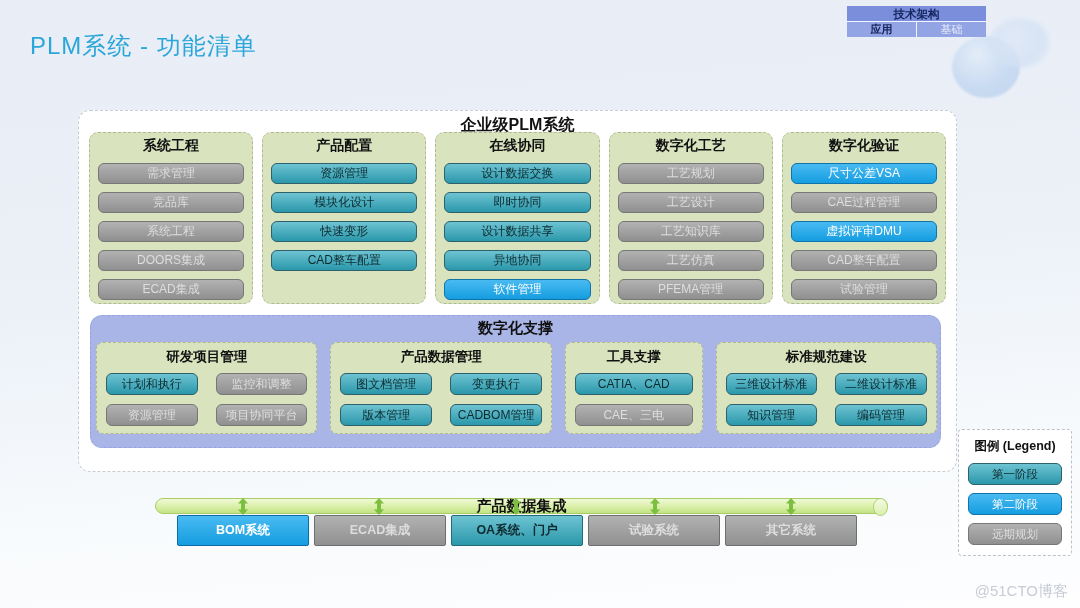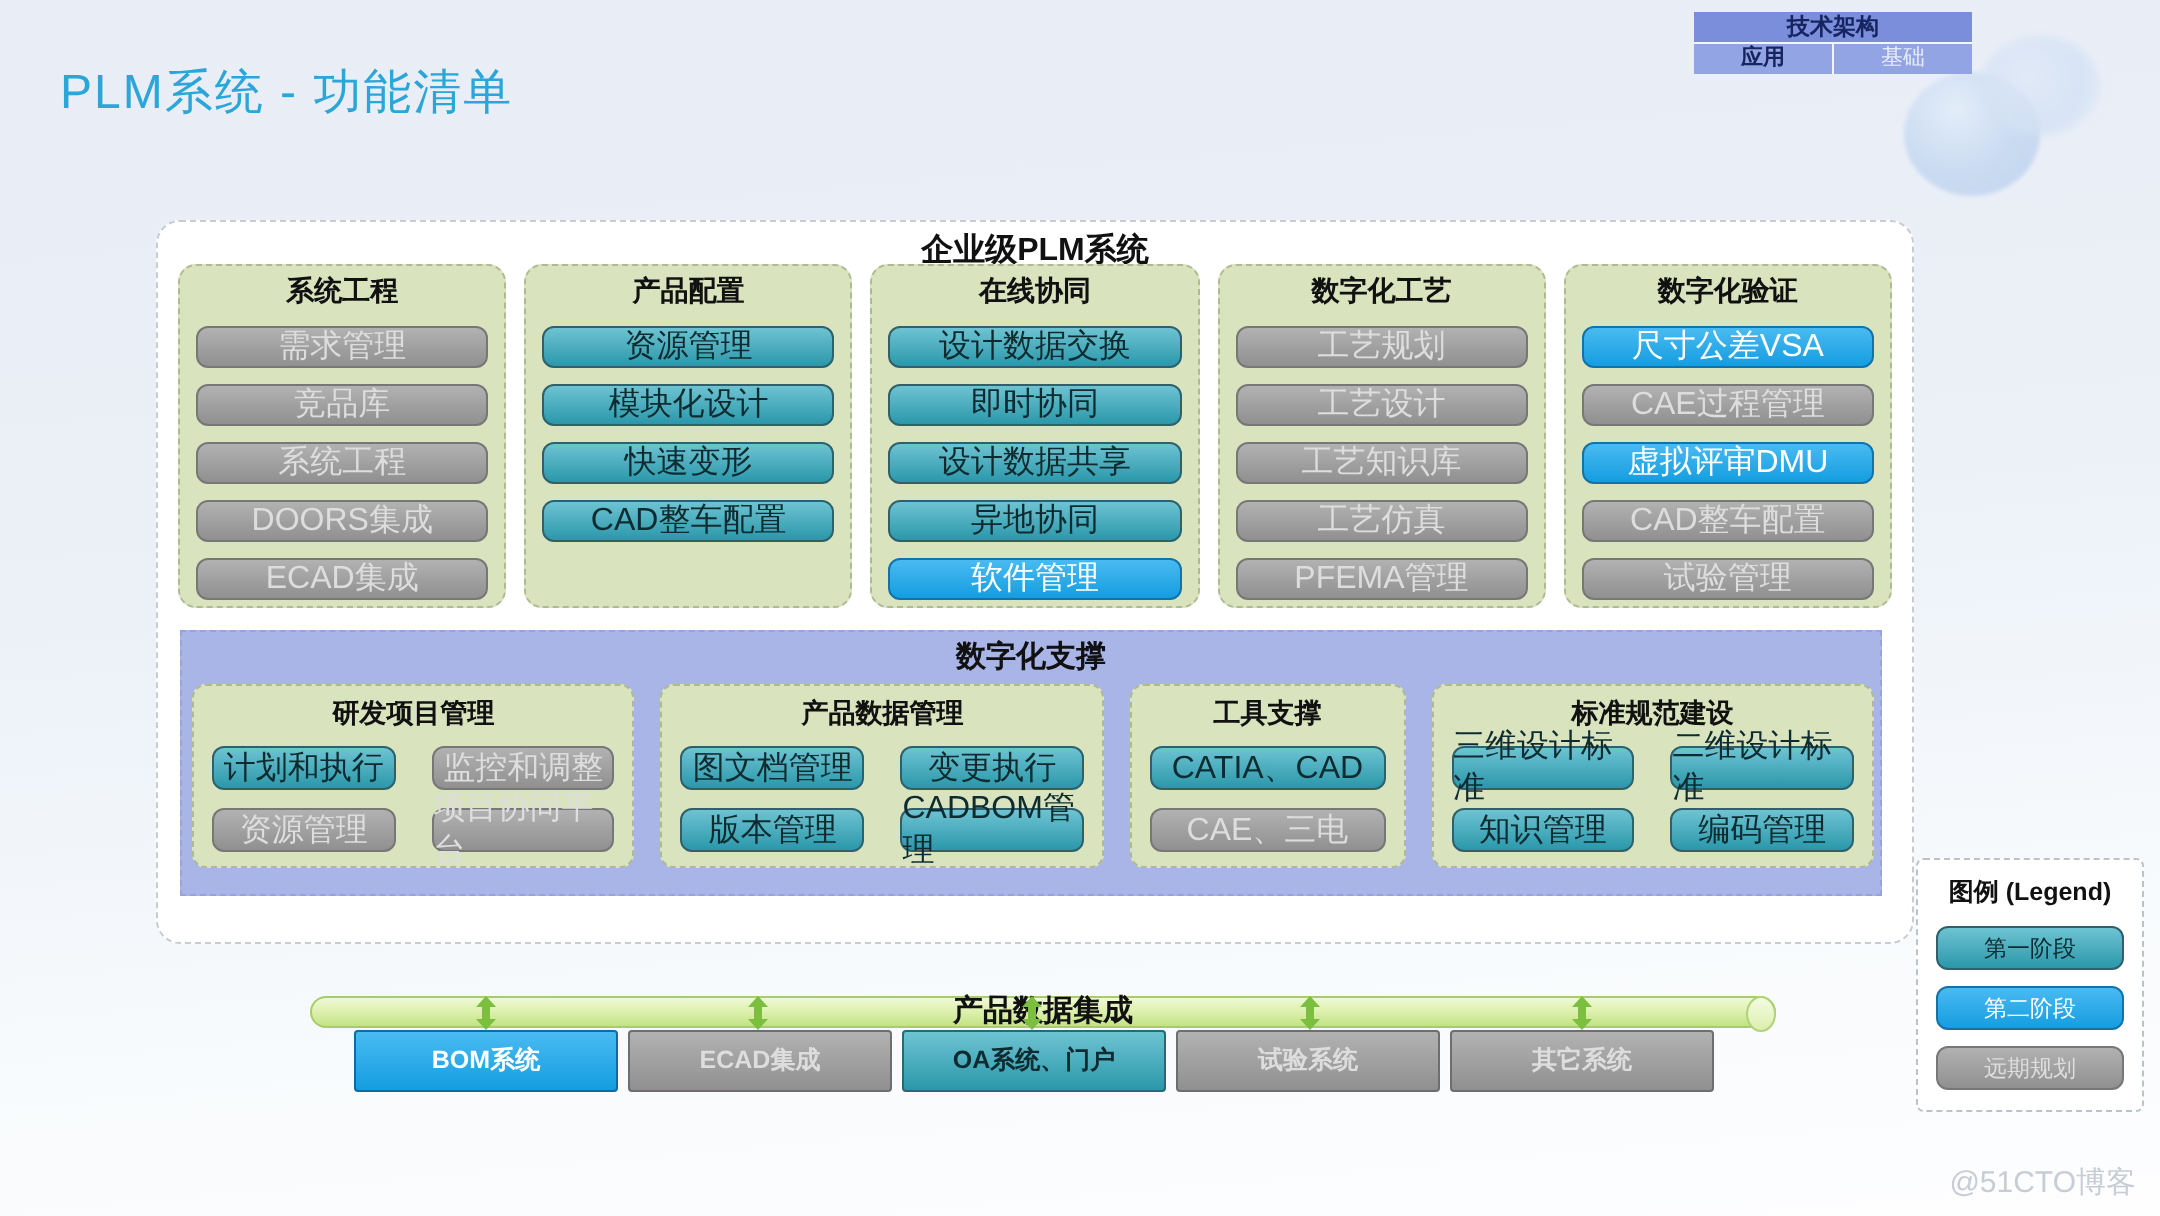--- a/index.html
+++ b/index.html
@@ -47,35 +47,35 @@
     position:absolute; left:10px; top:21px; width:857px; height:172px;
     display:flex; gap:9px;
   }
   .column{
     flex:1; background:var(--c-panel); border:1px dashed #AFB992; border-radius:9px;
     padding:4px 8px; display:flex; flex-direction:column; gap:8px;
   }
   .col-title{ text-align:center; font-size:14px; font-weight:bold; color:#111; height:18px; }
   .btn{
     height:21px; border-radius:6px; display:flex; align-items:center; justify-content:center;
-    font-size:16px; flex:0 0 auto;
+    font-size:12px; flex:0 0 auto;
   }
   .s1{ background-color:var(--c-s1);
        background-image:linear-gradient(180deg,rgba(255,255,255,.30),rgba(0,0,0,.10));
        border:1px solid #2E616B; color:#0E2B30; }
   .s2{ background-color:var(--c-s2);
        background-image:linear-gradient(180deg,rgba(255,255,255,.22),rgba(0,0,0,.06));
        border:1px solid #1273A8; color:#FFFFFF; }
   .f { background-color:var(--c-f);
        background-image:linear-gradient(180deg,rgba(255,255,255,.22),rgba(0,0,0,.08));
        border:1px solid #777777; color:#DDDDDD; }
   
   .support-band{
     position:absolute; left:11px; top:204px; width:851px; height:133px;
-    background:var(--c-band); border:1px dashed #96A3DE; border-radius:0;
+    background:var(--c-band); border:1px dashed #96A3DE; border-radius:12px;
   }
   .band-title{
     position:absolute; left:0; right:0; top:3px; text-align:center;
     font-size:15px; font-weight:bold; color:#111;
   }
   .groups{
     position:absolute; left:5px; top:26px; width:841px; height:92px;
     display:flex; gap:13px;
   }
   .group{

